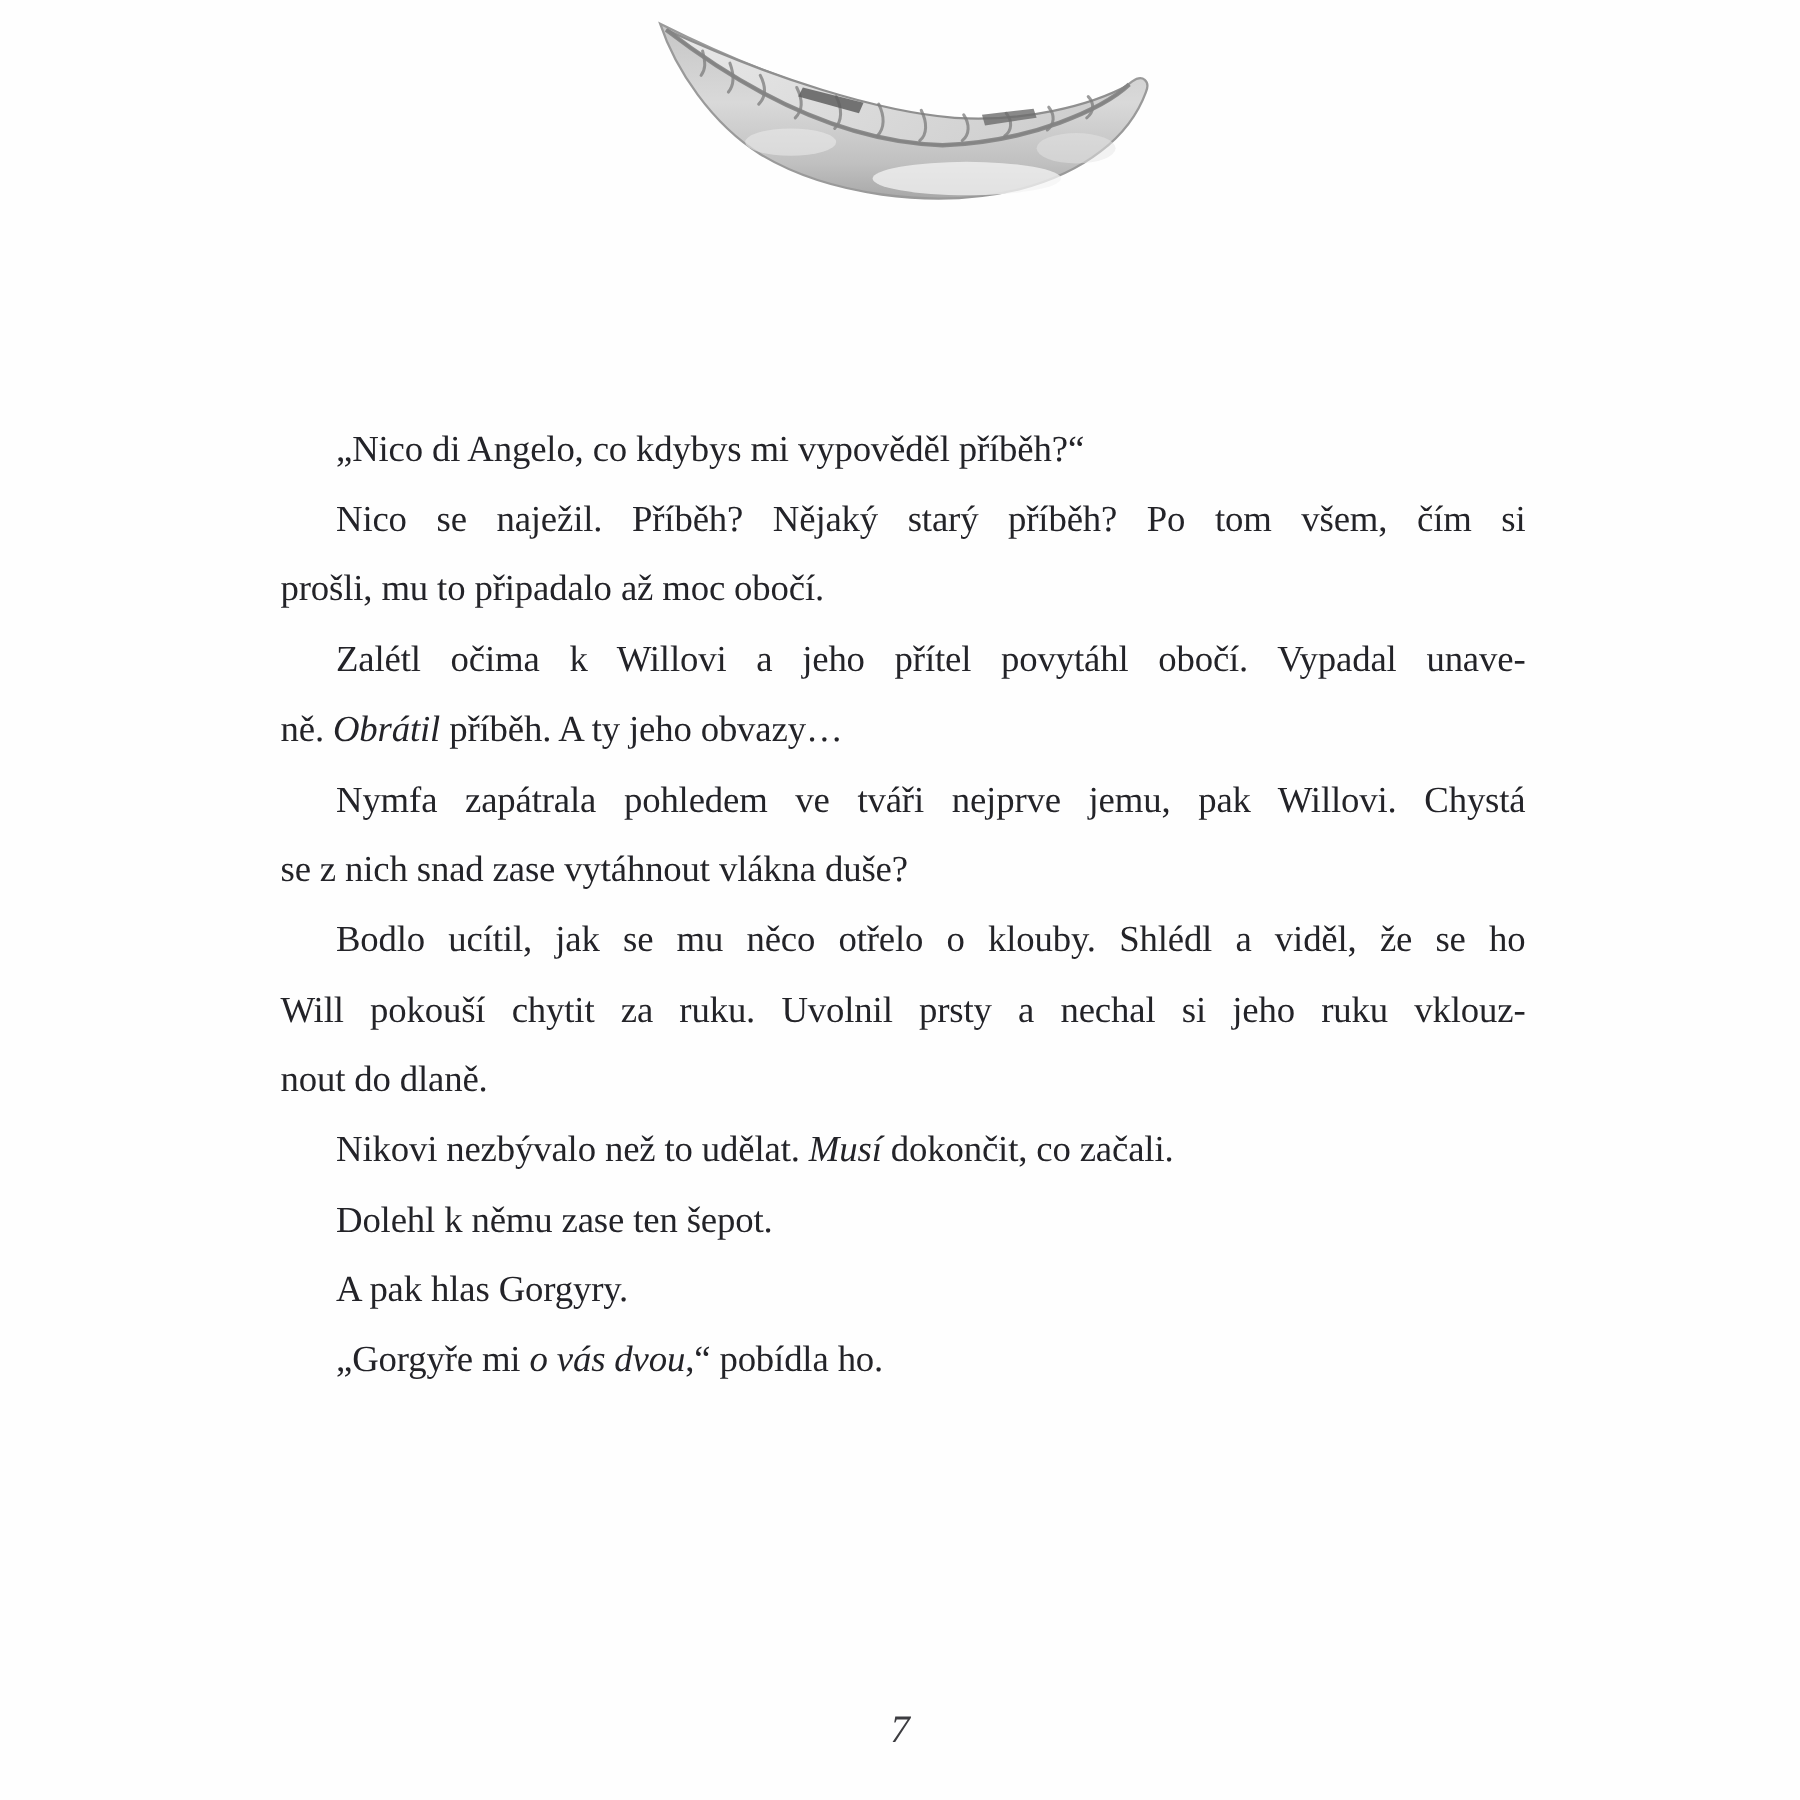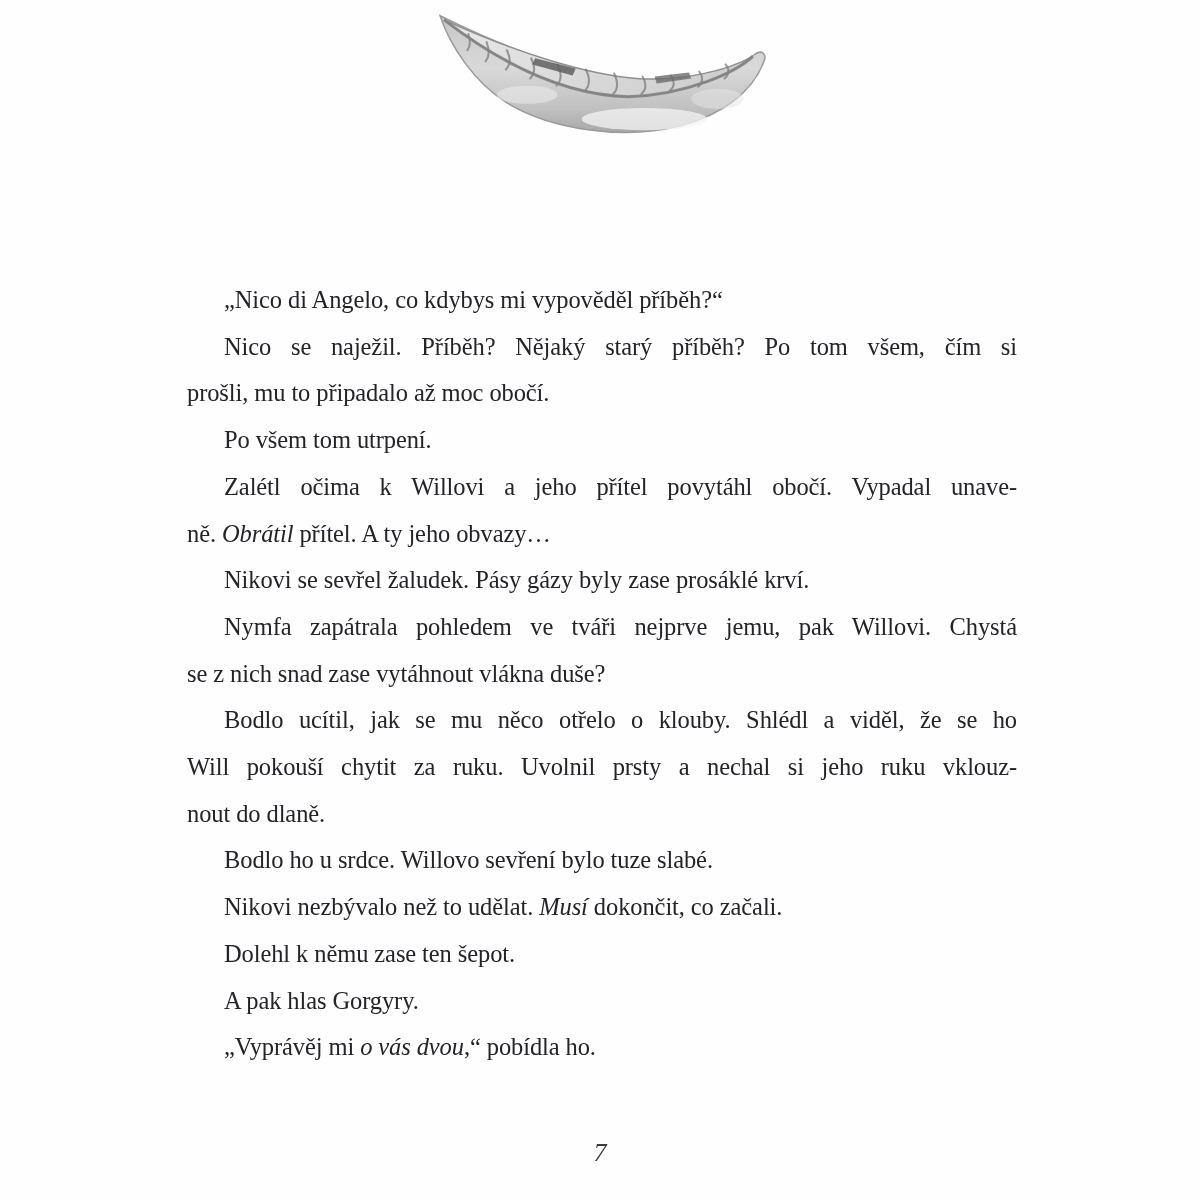--- a/index.html
+++ b/index.html
@@ -103,31 +103,28 @@
       <ellipse cx="208" cy="112" rx="62" ry="11" fill="#f4f4f4" opacity="0.75"></ellipse>
       <ellipse cx="92" cy="88" rx="30" ry="9" fill="#ececec" opacity="0.55"></ellipse>
       <ellipse cx="280" cy="92" rx="26" ry="10" fill="#e6e6e6" opacity="0.5"></ellipse>
     </svg>
   </div>
 
   <div class="text-block">
       <div class="line indent"><span>„Nico di Angelo, co kdybys mi vypověděl příběh?“</span></div>
       <div class="line indent fill"><span>Nico se naježil. Příběh? Nějaký starý příběh? Po tom všem, čím si</span></div>
       <div class="line"><span>prošli, mu to připadalo až moc obočí.</span></div>
-      <div class="line indent"><span>Po všem tom utrpení.</span></div>
       <div class="line indent fill"><span>Zalétl očima k Willovi a jeho přítel povytáhl obočí. Vypadal unave-</span></div>
-      <div class="line"><span>ně. </span><em>Obrátil</em><span> přítel. A ty jeho obvazy…</span></div>
-      <div class="line indent"><span>Nikovi se sevřel žaludek. Pásy gázy byly zase prosáklé krví.</span></div>
+      <div class="line"><span>ně. </span><em>Obrátil</em><span> příběh. A ty jeho obvazy…</span></div>
       <div class="line indent fill"><span>Nymfa zapátrala pohledem ve tváři nejprve jemu, pak Willovi. Chystá</span></div>
       <div class="line"><span>se z nich snad zase vytáhnout vlákna duše?</span></div>
       <div class="line indent fill"><span>Bodlo ucítil, jak se mu něco otřelo o klouby. Shlédl a viděl, že se ho</span></div>
       <div class="line fill"><span>Will pokouší chytit za ruku. Uvolnil prsty a nechal si jeho ruku vklouz-</span></div>
       <div class="line"><span>nout do dlaně.</span></div>
-      <div class="line indent"><span>Bodlo ho u srdce. Willovo sevření bylo tuze slabé.</span></div>
       <div class="line indent"><span>Nikovi nezbývalo než to udělat. </span><em>Musí</em><span> dokončit, co začali.</span></div>
       <div class="line indent"><span>Dolehl k němu zase ten šepot.</span></div>
       <div class="line indent"><span>A pak hlas Gorgyry.</span></div>
-      <div class="line indent"><span>„Vyprávěj mi </span><em>o vás dvou</em><span>,“ pobídla ho.</span></div>
+      <div class="line indent"><span>„Gorgyře mi </span><em>o vás dvou</em><span>,“ pobídla ho.</span></div>
     </div>
 
   <div class="page-number">7</div>
 
 </div>
 
 </body></html>

